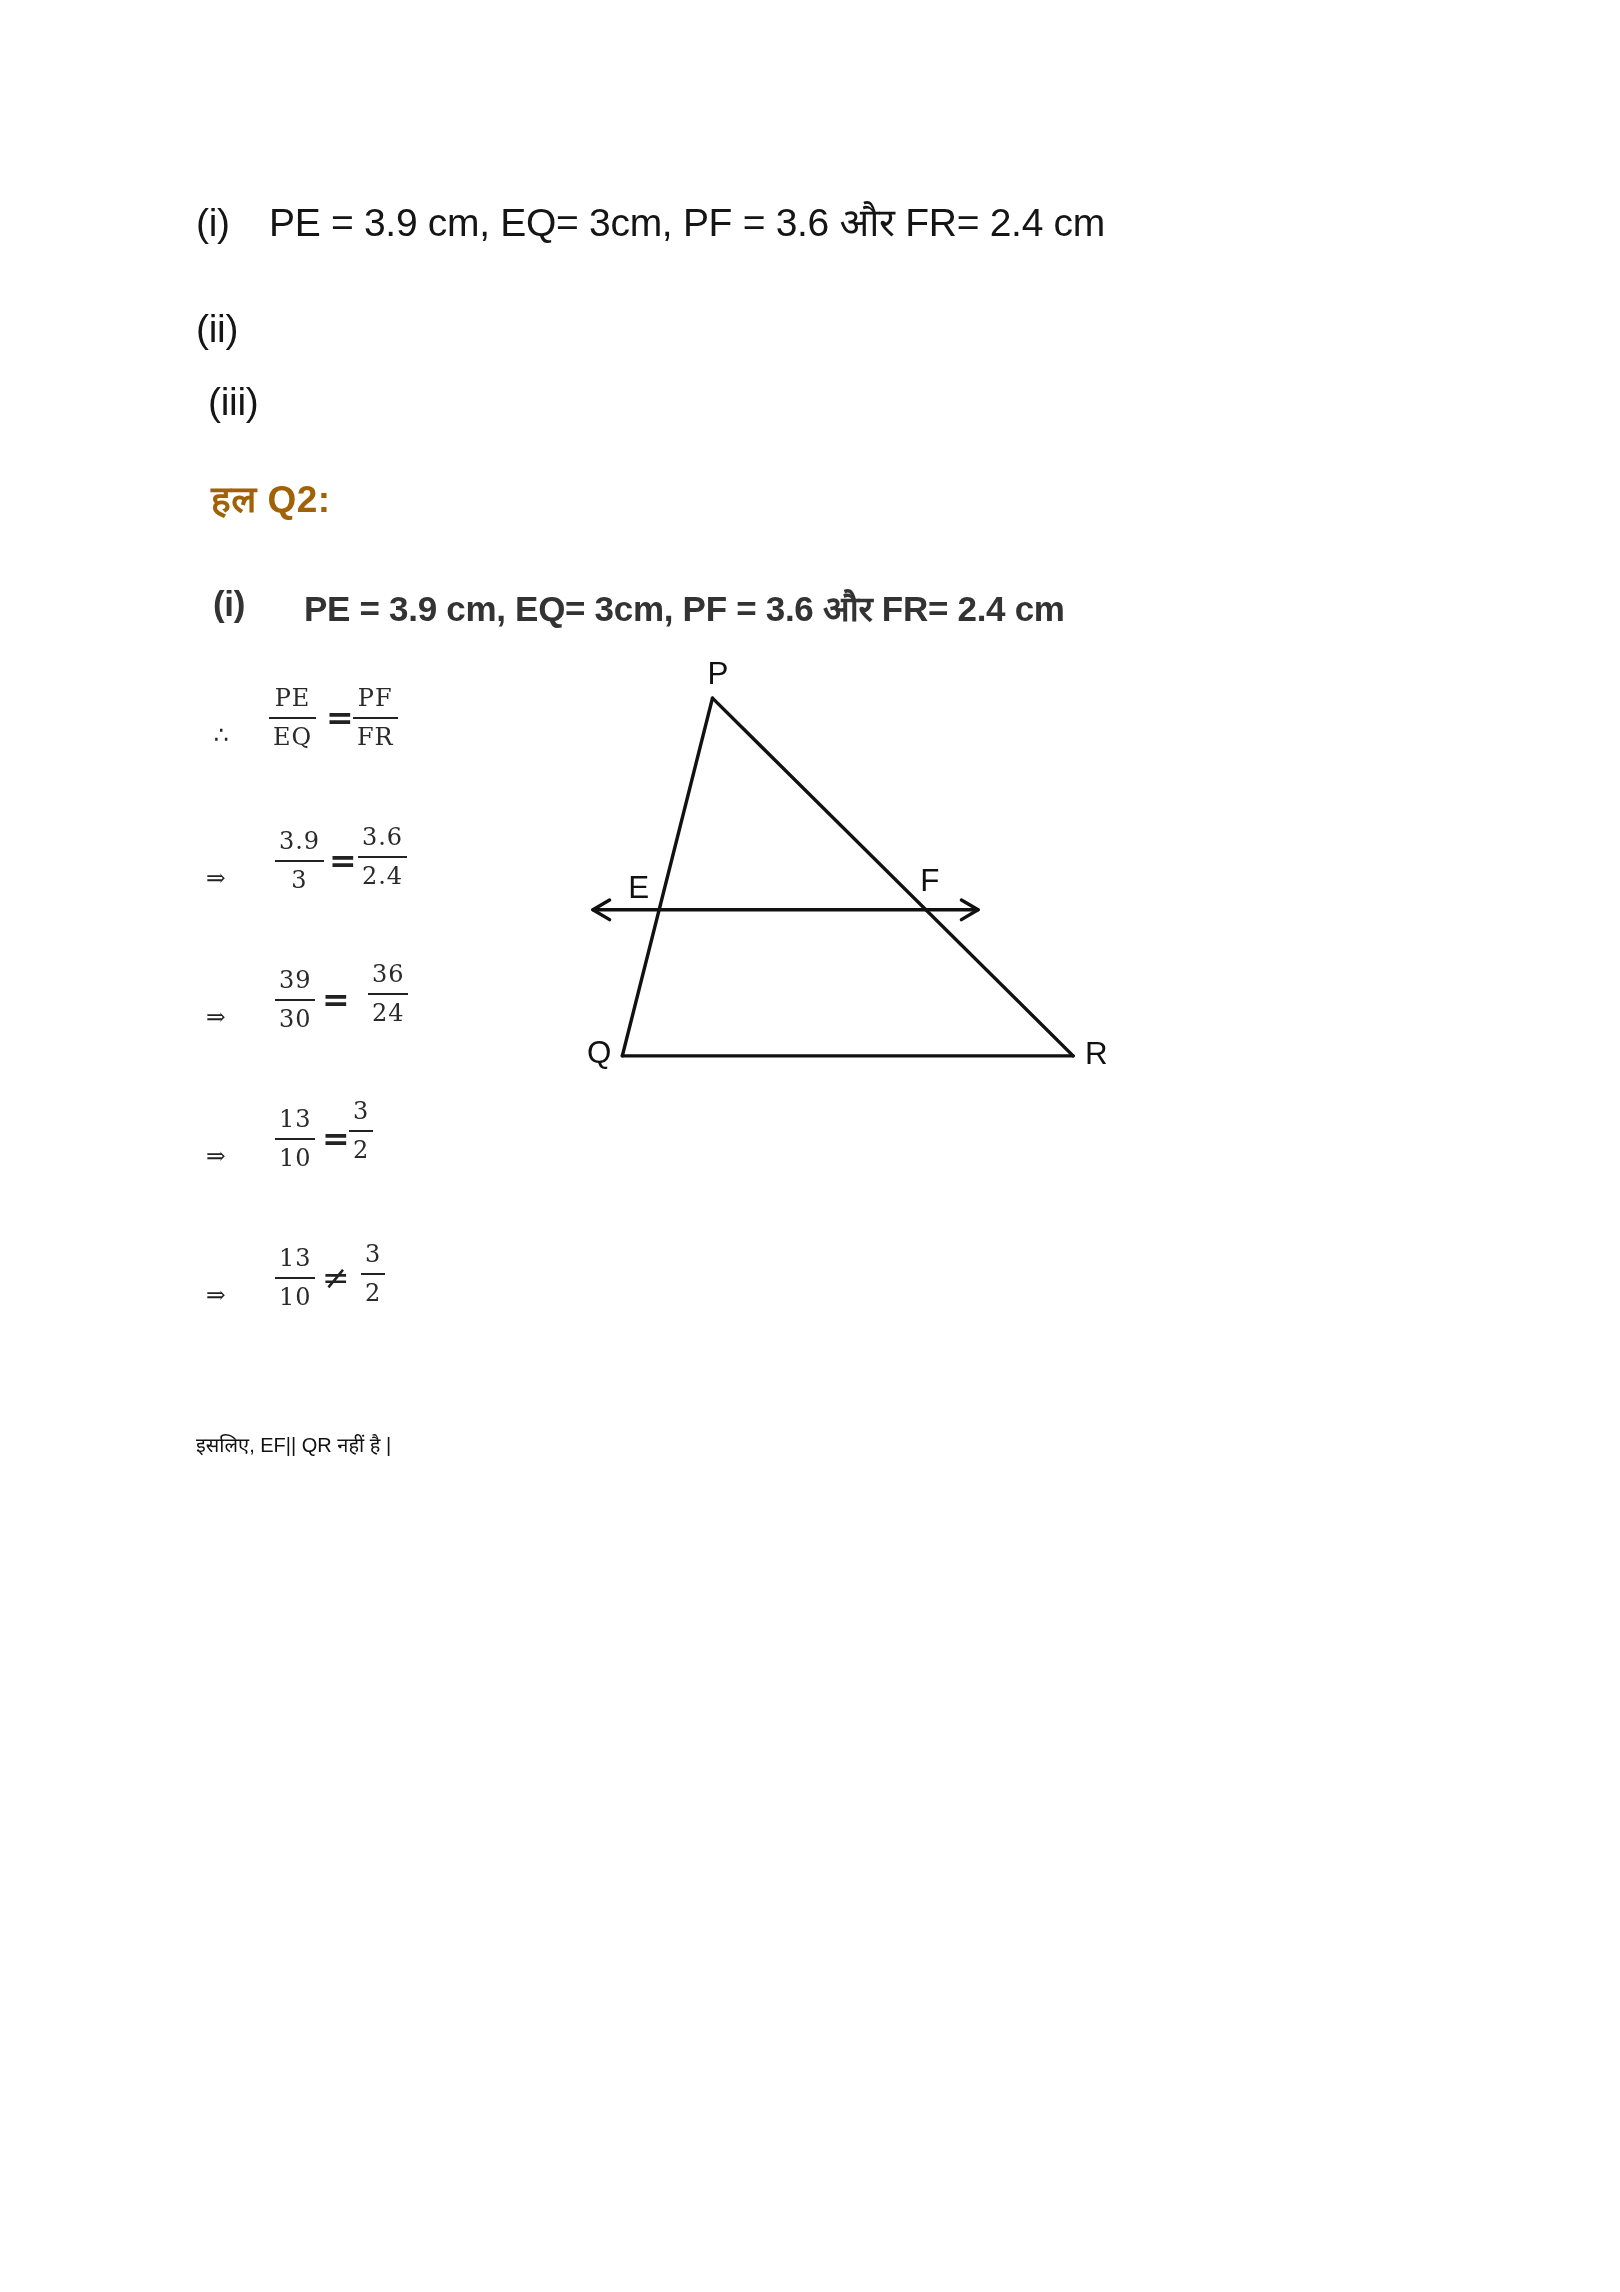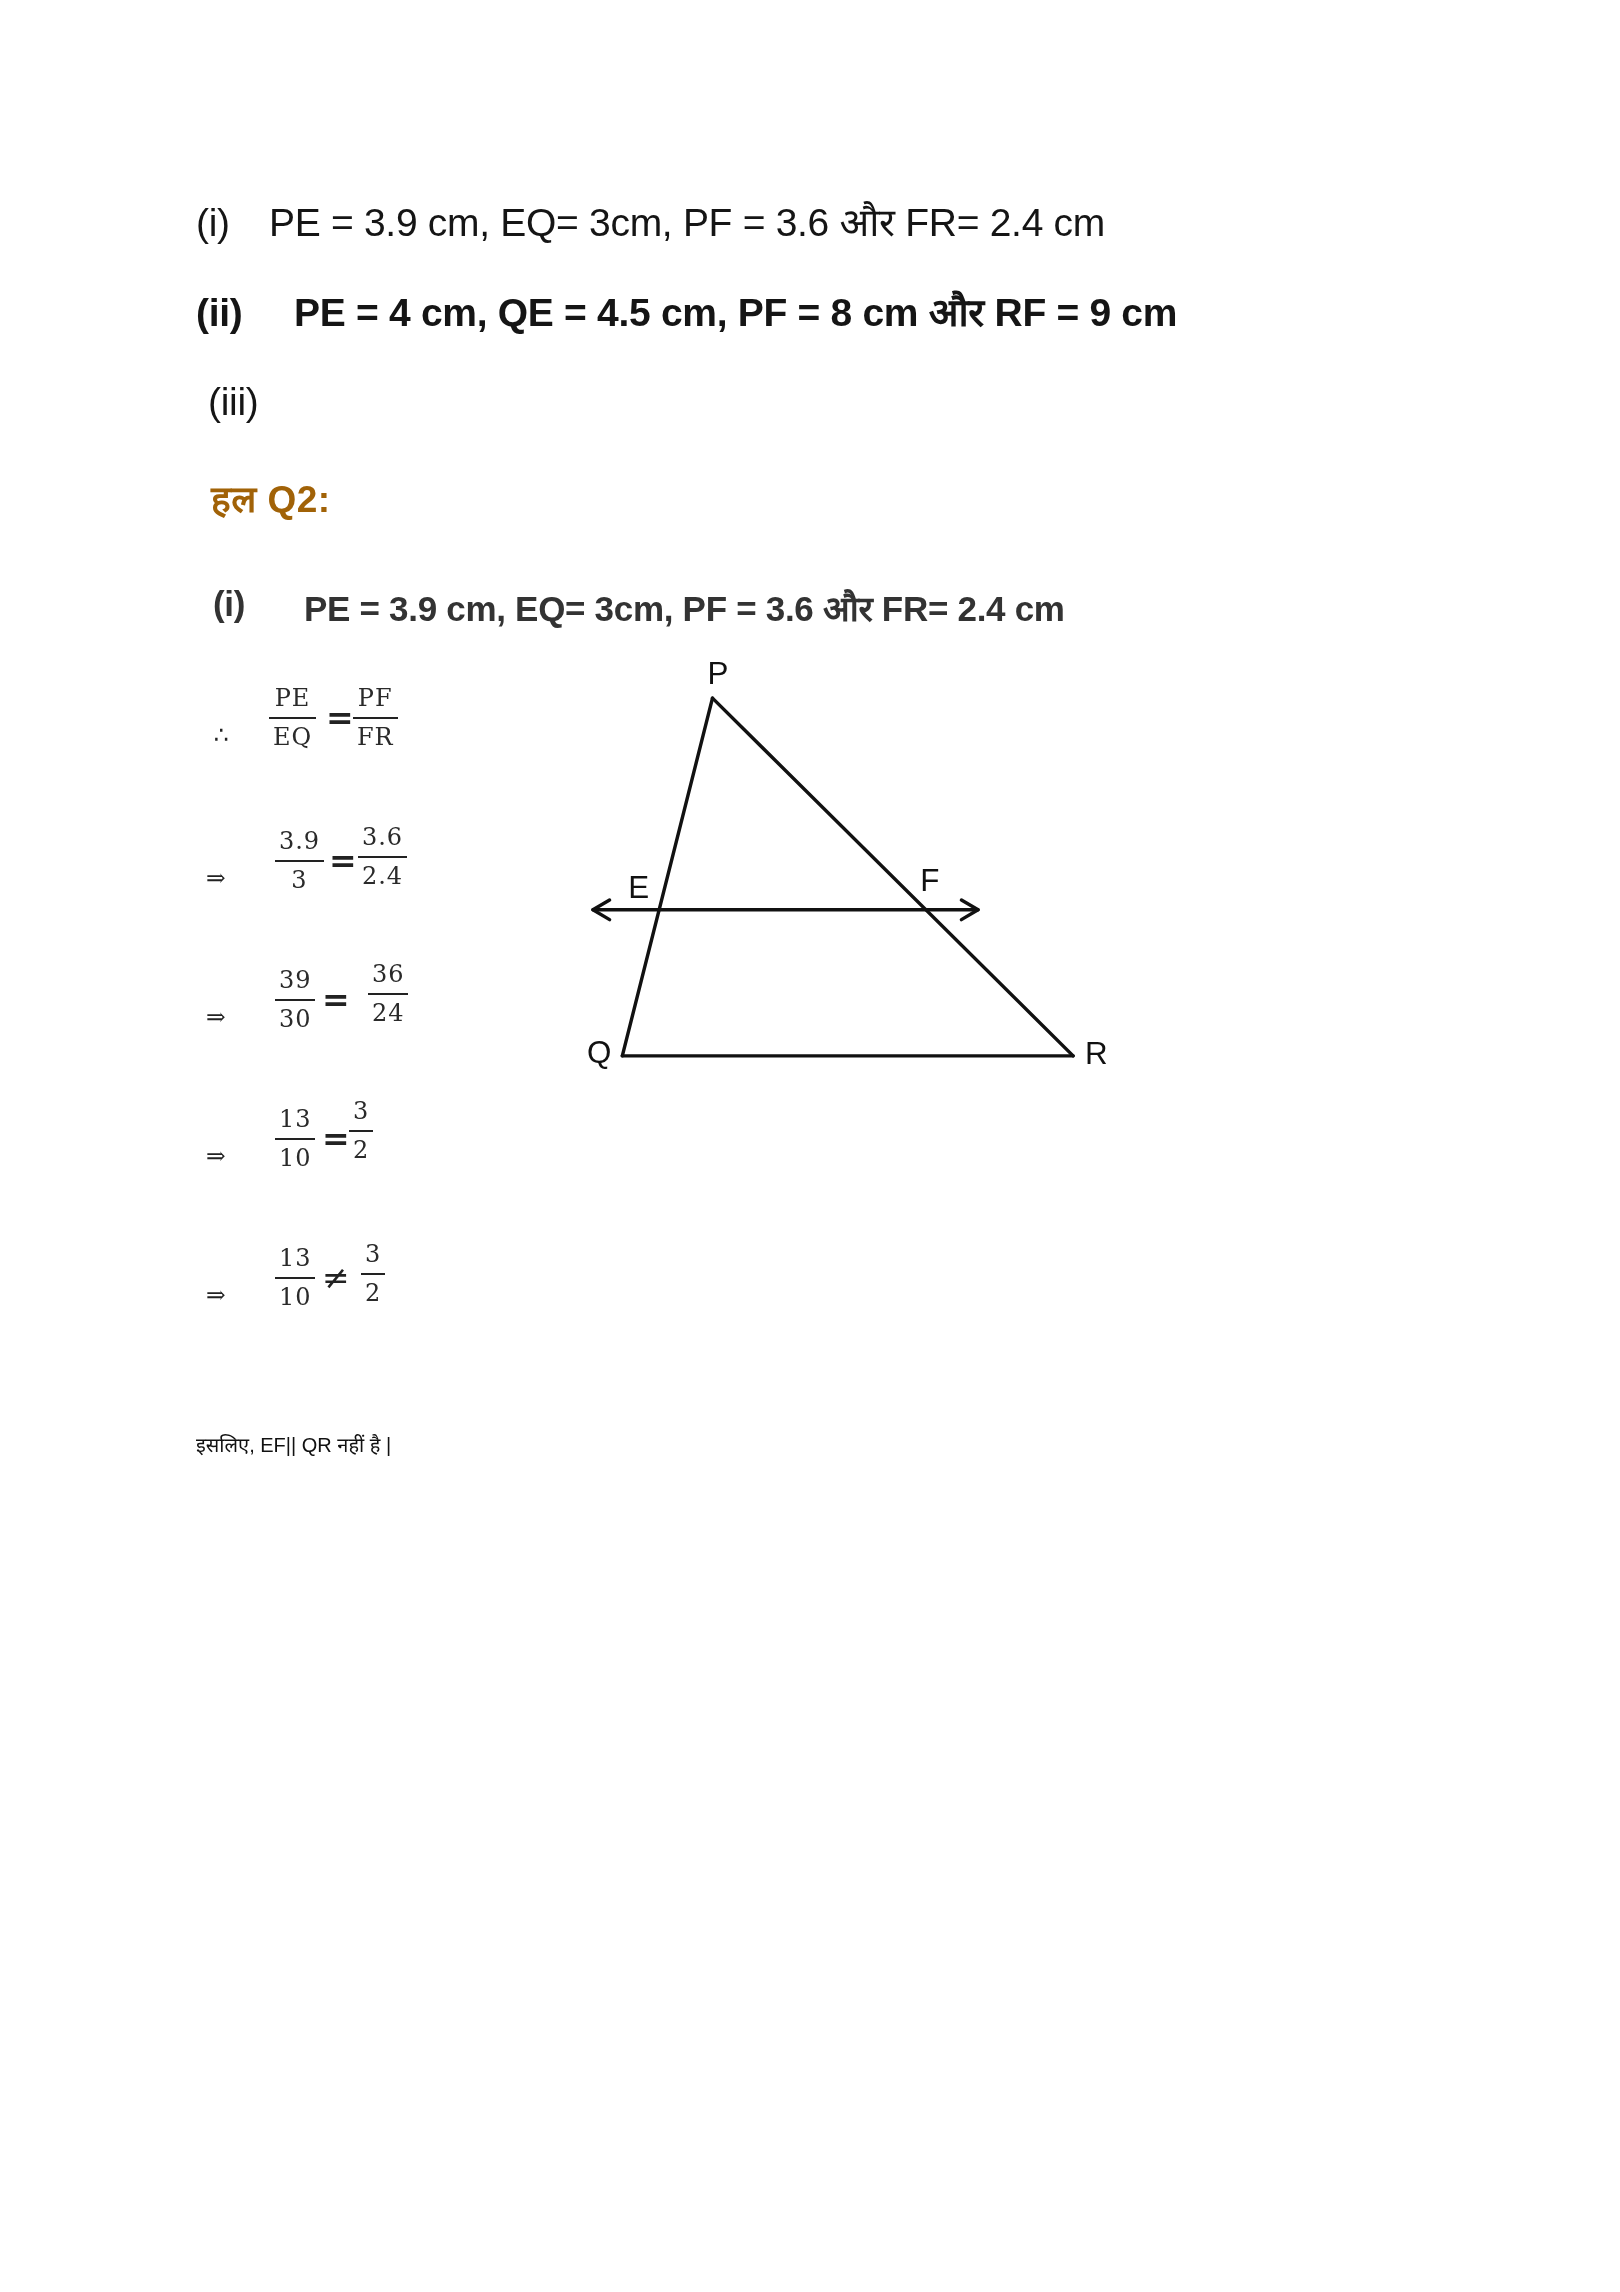--- a/index.html
+++ b/index.html
@@ -97,23 +97,22 @@
       fill: #111;
     }
   </style>
 </head>
 <body>
 
 <div class="abs q-line" style="left:196px; top:199px; width:1176px; height:47px;">
   <span class="q-num">(i)</span>
   <span class="q-text" style="left:73px;">PE = 3.9 cm, EQ= 3cm, PF = 3.6 और FR= 2.4 cm</span>
 </div>
-<div class="abs q-line" style="left:196px; top:289px; width:1176px; height:47px;font-weight:bold;">
+<div class="abs q-line" style="left:196px; top:305px; width:1176px; height:47px;">
   <span class="q-num">(ii)</span>
-  <span class="q-text" style="left:98px;">PE = 4 cm, QE = 4.5 cm, PF = 8 cm और RF = 9 cm</span>
 </div>
 <div class="abs q-line" style="left:188px; top:378px; width:1176px; height:47px;margin-left:20px;">
   <span class="q-num">(iii)</span>
 </div>
 
 <div class="abs sol-heading" style="left:211px; top:472px;">हल  Q2:</div>
 
 <div class="abs bold-line" style="left:213px; top:584px; width:1078px; height:43px;">
   <span class="abs" style="left:0; top:0;">(i)</span>
   <span class="abs" style="left:91px; top:0;">PE = 3.9 cm, EQ= 3cm, PF = 3.6 और  FR= 2.4 cm</span>

